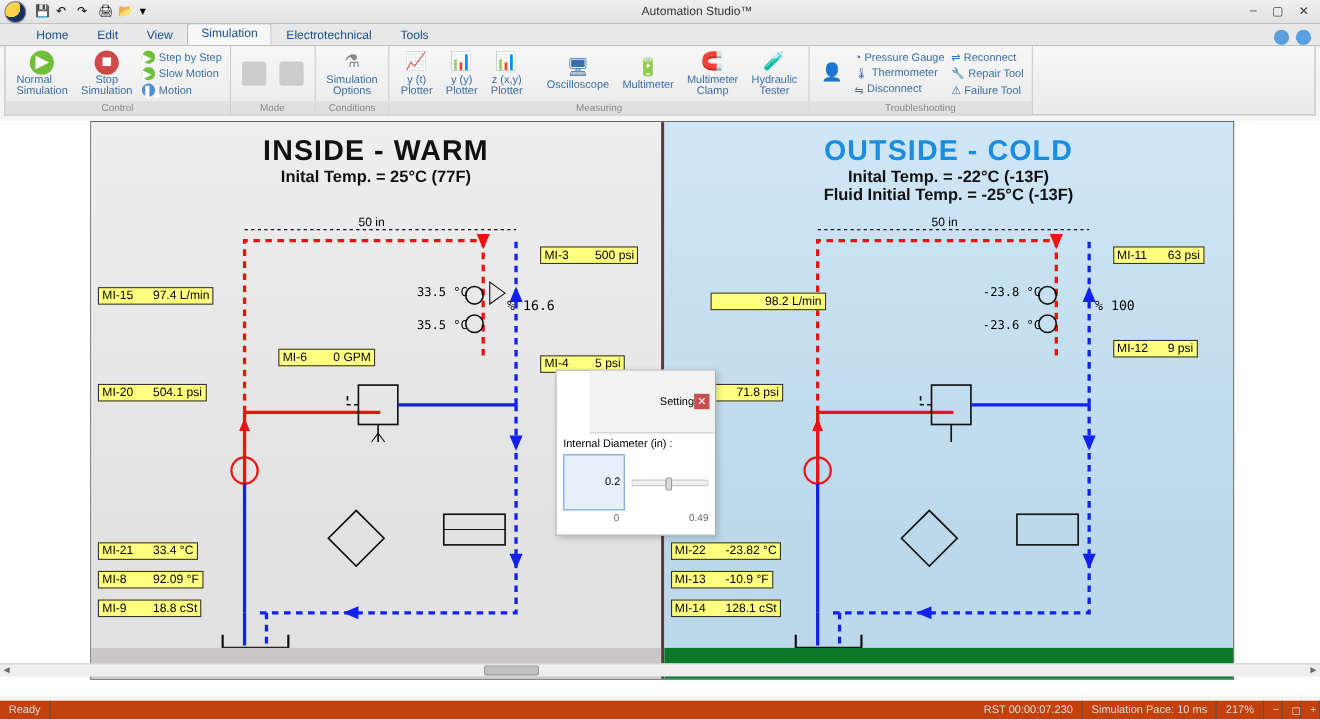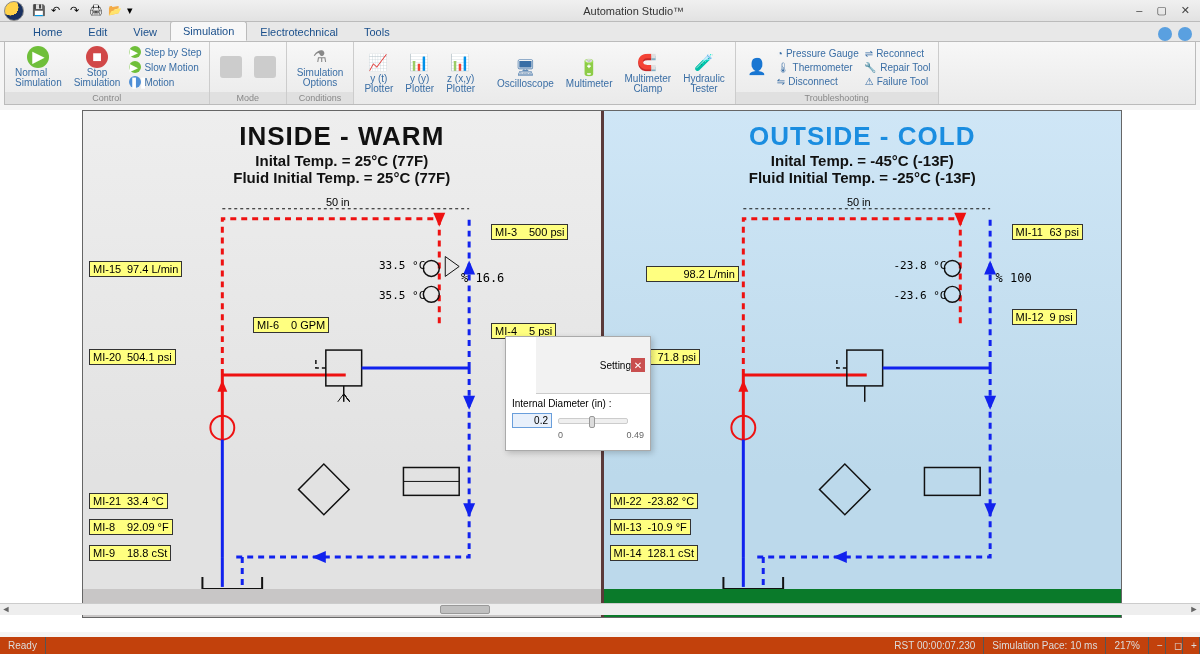--- a/index.html
+++ b/index.html
@@ -43,34 +43,34 @@
 .half.warm { background: linear-gradient(180deg,#eeeeee 0%,#e2e2e2 72%); }
 .half.warm::after{content:"";position:absolute;bottom:0;left:0;right:0;height:28px;background:#c8c6c6;}
 .half.cold { background: linear-gradient(180deg,#cfe6f6 0%, #bcd9eb 72%); }
 .half.cold::after{content:"";position:absolute;bottom:0;left:0;right:0;height:28px;background:#0a7a2a;}
 .headblock{position:absolute;top:10px;left:0;right:0;text-align:center;}
 .headblock h2{font-size:26px;font-weight:800;letter-spacing:1px;}
 .warm .headblock h2{color:#111;}
 .cold .headblock h2{color:#1a8de0;}
 .headblock .sub{font-size:15px;font-weight:700;color:#111;}
 
-.tag{position:absolute;background:#ffff80;border:1px solid #333;font-size:11px;font-family:monospace;padding:1px 3px;display:flex;gap:0;white-space:nowrap;}
+.tag{position:absolute;background:#ffff80;border:1px solid #333;font-size:11px;font-family:monospace;padding:1px 3px;display:flex;gap:12px;white-space:nowrap;}
 .tag span:first-child{min-width:34px;}
 
 .temp-label{position:absolute;font-size:11px;font-family:monospace;white-space:nowrap;}
 .pct-label{position:absolute;font-size:12px;font-family:monospace;white-space:nowrap;}
 
 svg.schematic{position:absolute;top:0;left:0;width:100%;height:100%;pointer-events:none;}
 
 
 .setting-win{position:absolute;left:505px;top:226px;width:146px;background:#fff;border:1px solid #aaa;box-shadow:2px 2px 6px rgba(0,0,0,.2);font-size:10px;z-index:50;}
 .setting-win .hd{display:flex;justify-content:flex-end;align-items:center;background:#f2f2f2;border-bottom:1px solid #ccc;padding:21px 5px;margin-left:30px;}
 .setting-win .hd .x{background:#c94f4f;color:#fff;width:14px;height:14px;display:flex;align-items:center;justify-content:center;cursor:pointer;font-size:10px;}
 .setting-win .bd{padding:4px 6px 10px;}
-.setting-win input{width:40px;border:1px solid #699edb;text-align:right;font-size:10px;background:#e8f0fb;padding:1px 3px;}
+.setting-win input{width:56px;border:1px solid #699edb;text-align:right;font-size:10px;background:#e8f0fb;padding:19px 3px;}
 .sw-slider{position:relative;width:70px;height:6px;background:#efefef;border:1px solid #ccc;border-radius:2px;margin-left:6px;display:inline-block;vertical-align:middle;}
 .sw-thumb{position:absolute;left:30px;top:-3px;width:6px;height:12px;background:#dcdcdc;border:1px solid #999;border-radius:2px;}
 .sw-range{display:flex;justify-content:space-between;font-size:9px;color:#666;margin-left:46px;margin-top:2px;}
 
 
 .statusbar{position:absolute;bottom:0;left:0;right:0;height:17px;background:#c2410c;color:#ddd;font-size:10px;display:flex;align-items:center;}
 .statusbar .sect{padding:0 8px;border-right:1px solid #555;height:100%;display:flex;align-items:center;}
 .statusbar .spacer{flex:1;}
 .statusbar .zoombtn{width:14px;text-align:center;}
 
@@ -194,20 +194,21 @@
           <div class="ric">🧲</div>
           <div style="white-space:pre;text-align:center;">Multimeter
 Clamp</div>
         </div>
       <div class="rbtn">
           <div class="ric">🧪</div>
           <div style="white-space:pre;text-align:center;">Hydraulic
 Tester</div>
         </div>
     </div>
+    <div class="label">Measuring</div>
   </div>
   <div class="ribgroup">
     <div class="top">
       <div class="rbtn">
           <div class="ric">👤</div>
         </div>
       <div class="vcol">
         <div class="rbtn-sm">
             <span>◔</span>
             <span>Pressure Gauge</span>
@@ -240,21 +241,20 @@
   </div>
 </div>
 
 <div class="canvas">
  <div class="sheet">
 
   <div class="half warm">
     <div class="headblock">
       <h2>INSIDE - WARM</h2>
       <div class="sub">Inital Temp. = 25°C (77F)</div>
-      <div class="sub">Fluid Initial Temp. = 25°C (77F)</div>
     </div>
 
     <svg class="schematic" viewBox="0 0 520 508">
 
       <path d="M140 265 L140 108 L358 108" stroke="#e11" stroke-width="3" stroke-dasharray="6 5" fill="none"></path>
       <path d="M358 108 L358 218" stroke="#e11" stroke-width="3" stroke-dasharray="6 5" fill="none"></path>
       <polygon points="358,116 352,102 364,102" fill="#e11"></polygon>
 
       <path d="M140 265 L264 265" stroke="#e11" stroke-width="3" fill="none"></path>
 
@@ -328,21 +328,21 @@
         </div>
 
     <div class="temp-label" style="left:296px;top:148px;">33.5 °C</div>
     <div class="temp-label" style="left:296px;top:178px;">35.5 °C</div>
     <div class="pct-label" style="left:378px;top:160px;">% 16.6</div>
   </div>
 
   <div class="half cold" style="border-right:none;">
     <div class="headblock">
       <h2>OUTSIDE - COLD</h2>
-      <div class="sub">Inital Temp. = -45°C (-13F)</div>
+      <div class="sub">Inital Temp. = -22°C (-13F)</div>
       <div class="sub">Fluid Initial Temp. = -25°C (-13F)</div>
     </div>
 
     <svg class="schematic" viewBox="0 0 520 508">
       <path d="M140 265 L140 108 L358 108" stroke="#e11" stroke-width="3" stroke-dasharray="6 5" fill="none"></path>
       <path d="M358 108 L358 218" stroke="#e11" stroke-width="3" stroke-dasharray="6 5" fill="none"></path>
       <polygon points="358,116 352,102 364,102" fill="#e11"></polygon>
       <path d="M140 265 L264 265" stroke="#e11" stroke-width="3" fill="none"></path>
       <circle cx="140" cy="318" r="12" stroke="#e11" stroke-width="2" fill="none"></circle>
       <path d="M140 330 L140 265" stroke="#e11" stroke-width="3" fill="none"></path>

